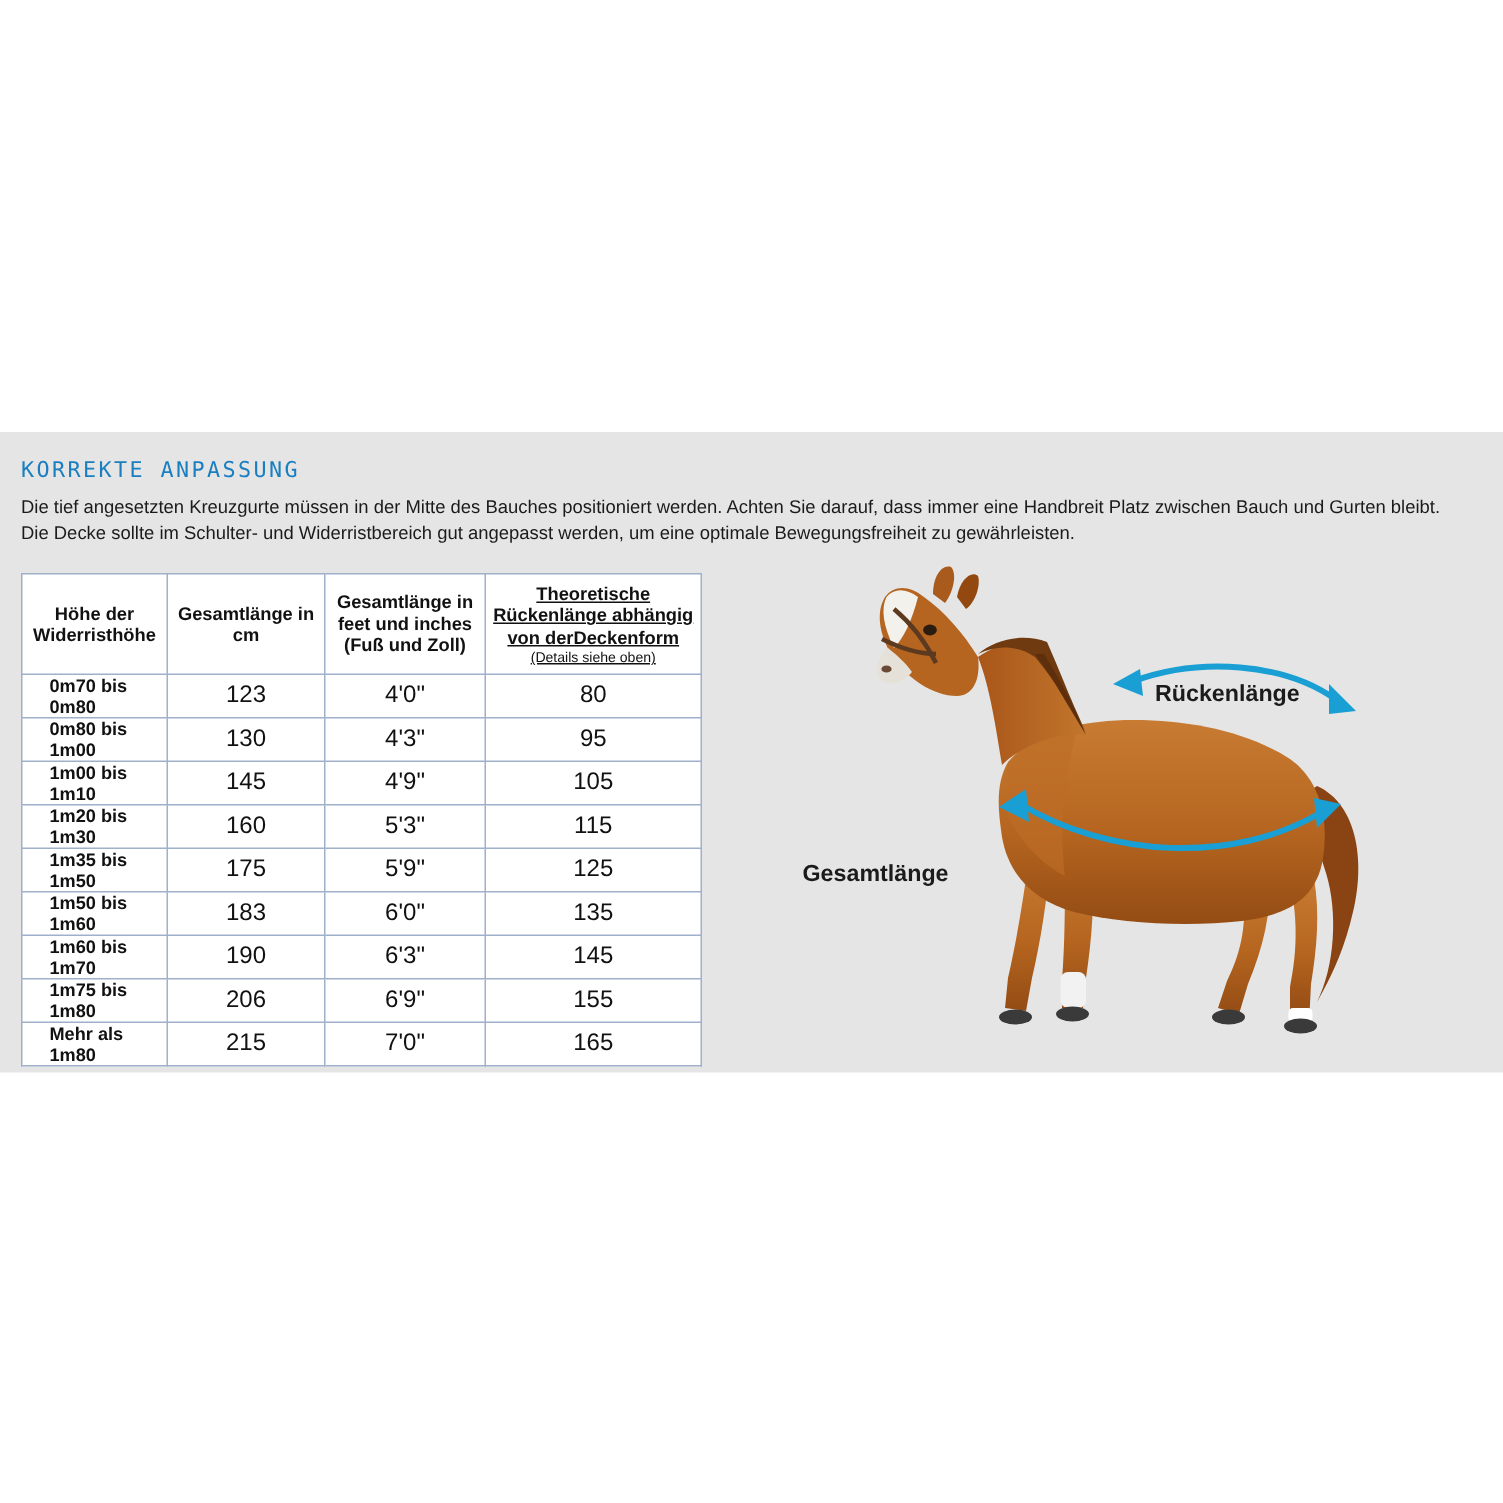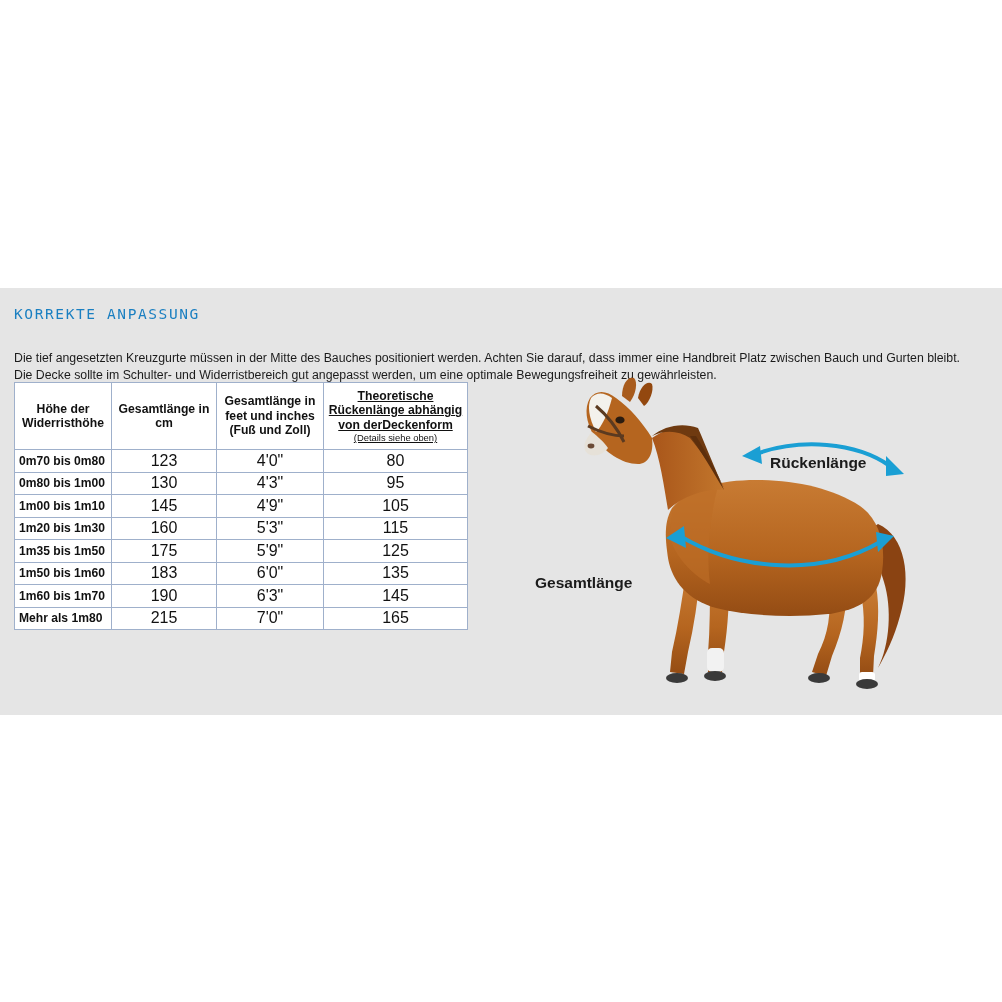--- a/index.html
+++ b/index.html
@@ -40,21 +40,20 @@
 
   
   #intro {
     position: absolute;
     left: 14px;
     top: 42px;
     width: 920px;
     font-size: 12.3px;
     line-height: 17px;
     color: #1b1b1b;
-    margin-top: 20px;
   }
   #intro div { white-space: nowrap; }
 
   
   #size-table {
     position: absolute;
     left: 14px;
     top: 94px;
     border-collapse: collapse;
     background: #ffffff;
@@ -83,21 +82,21 @@
     line-height: 11px;
   }
   #size-table tbody td {
     height: 21.5px;
     font-size: 16px;
   }
   #size-table tbody td.label {
     font-weight: bold;
     font-size: 12.1px;
     text-align: left;
-    padding-left: 4px;
+    padding-left: 18px;
   }
   .col-1 { width: 88px; }
   .col-2 { width: 96px; }
   .col-3 { width: 98px; }
   .col-4 { width: 135px; text-decoration: underline; }
 
   
   #horse-figure {
     position: absolute;
     left: 560px;
@@ -177,20 +176,26 @@
         <td class="label">1m50 bis 1m60</td>
         <td>183</td>
         <td>6'0"</td>
         <td>135</td>
       </tr>
       <tr>
         <td class="label">1m60 bis 1m70</td>
         <td>190</td>
         <td>6'3"</td>
         <td>145</td>
+      </tr>
+      <tr>
+        <td class="label">1m75 bis 1m80</td>
+        <td>206</td>
+        <td>6'9"</td>
+        <td>155</td>
       </tr>
       <tr>
         <td class="label">Mehr als 1m80</td>
         <td>215</td>
         <td>7'0"</td>
         <td>165</td>
       </tr>
     </tbody>
   </table>
 

